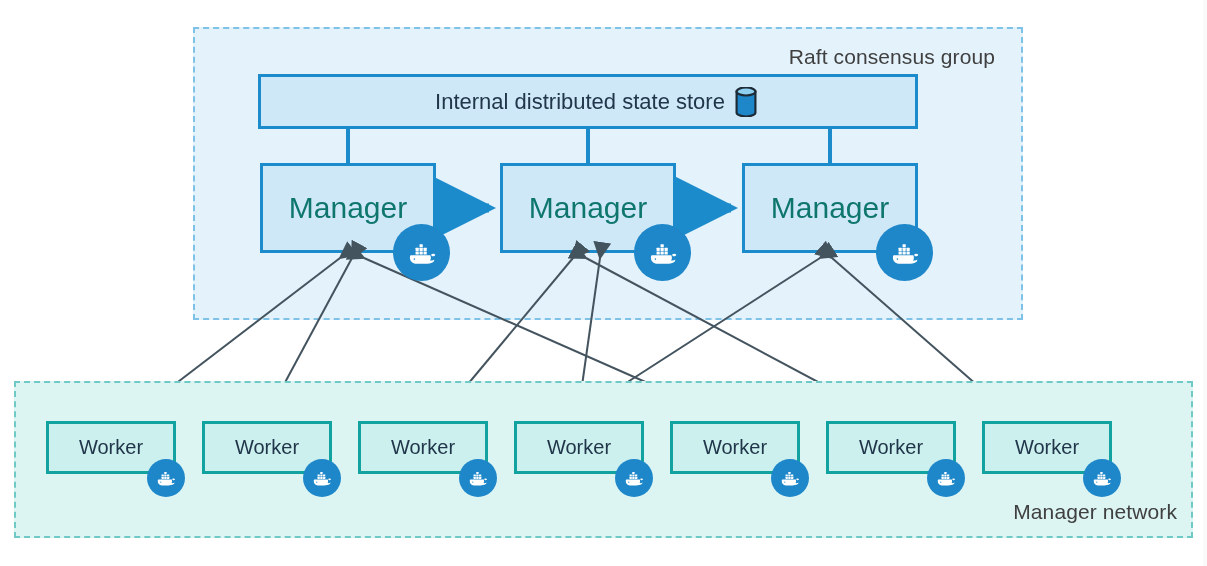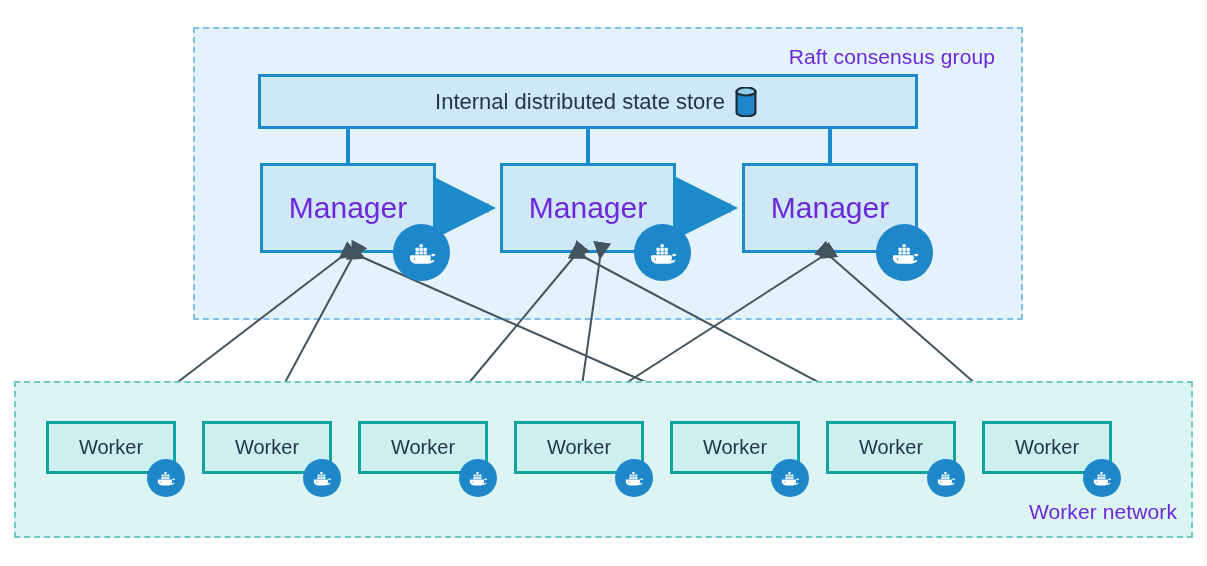--- a/index.html
+++ b/index.html
@@ -34,21 +34,21 @@
     left: 14px;
     top: 381px;
     width: 1179px;
     height: 157px;
     background: #dcf5f3;
     border: 2px dashed #6fc9c6;
   }
   .group-label {
     position: absolute;
     font-size: 21px;
-    color: #6d28d9;
+    color: #404040;
     white-space: nowrap;
     letter-spacing: 0.1px;
   }
   #raft-label { right: 26px; top: 16px; }
   #gossip-label { right: 14px; bottom: 12px; }
 
   
   #state-store {
     position: absolute;
     left: 258px;
@@ -86,21 +86,21 @@
     height: 90px;
     box-sizing: border-box;
     background: #cfe8f8;
     border: 3px solid #1b8bcb;
     display: flex;
     align-items: center;
     justify-content: center;
   }
   .manager .label {
     font-size: 30px;
-    color: #6d28d9;
+    color: #0f766e;
     white-space: nowrap;
   }
   #manager-1 { left: 260px; top: 163px; }
   #manager-2 { left: 500px; top: 163px; }
   #manager-3 { left: 742px; top: 163px; }
 
   
   .worker {
     position: absolute;
     width: 130px;
@@ -214,21 +214,21 @@
       <line x1="364" y1="258" x2="718" y2="414" marker-start="url(#dArrow)" marker-end="url(#dArrow)"></line>
       <line x1="573" y1="258" x2="443" y2="414" marker-start="url(#dArrow)" marker-end="url(#dArrow)"></line>
       <line x1="586" y1="258" x2="878" y2="414" marker-start="url(#dArrow)" marker-end="url(#dArrow)"></line>
       <line x1="600" y1="258" x2="578" y2="414" marker-start="url(#dArrow)" marker-end="url(#dArrow)"></line>
       <line x1="820" y1="258" x2="578" y2="414" marker-start="url(#dArrow)" marker-end="url(#dArrow)"></line>
       <line x1="832" y1="258" x2="1010" y2="414" marker-start="url(#dArrow)" marker-end="url(#dArrow)"></line>
     </g>
   </svg>
 
   <div class="group" id="gossip-group">
-    <div class="group-label" id="gossip-label">Worker network</div>
+    <div class="group-label" id="gossip-label">Manager network</div>
   </div>
 
   <div class="worker" style="left:46px">
     <span class="label">Worker</span>
   </div>
   <div class="worker" style="left:202px">
     <span class="label">Worker</span>
   </div>
   <div class="worker" style="left:358px">
     <span class="label">Worker</span>

